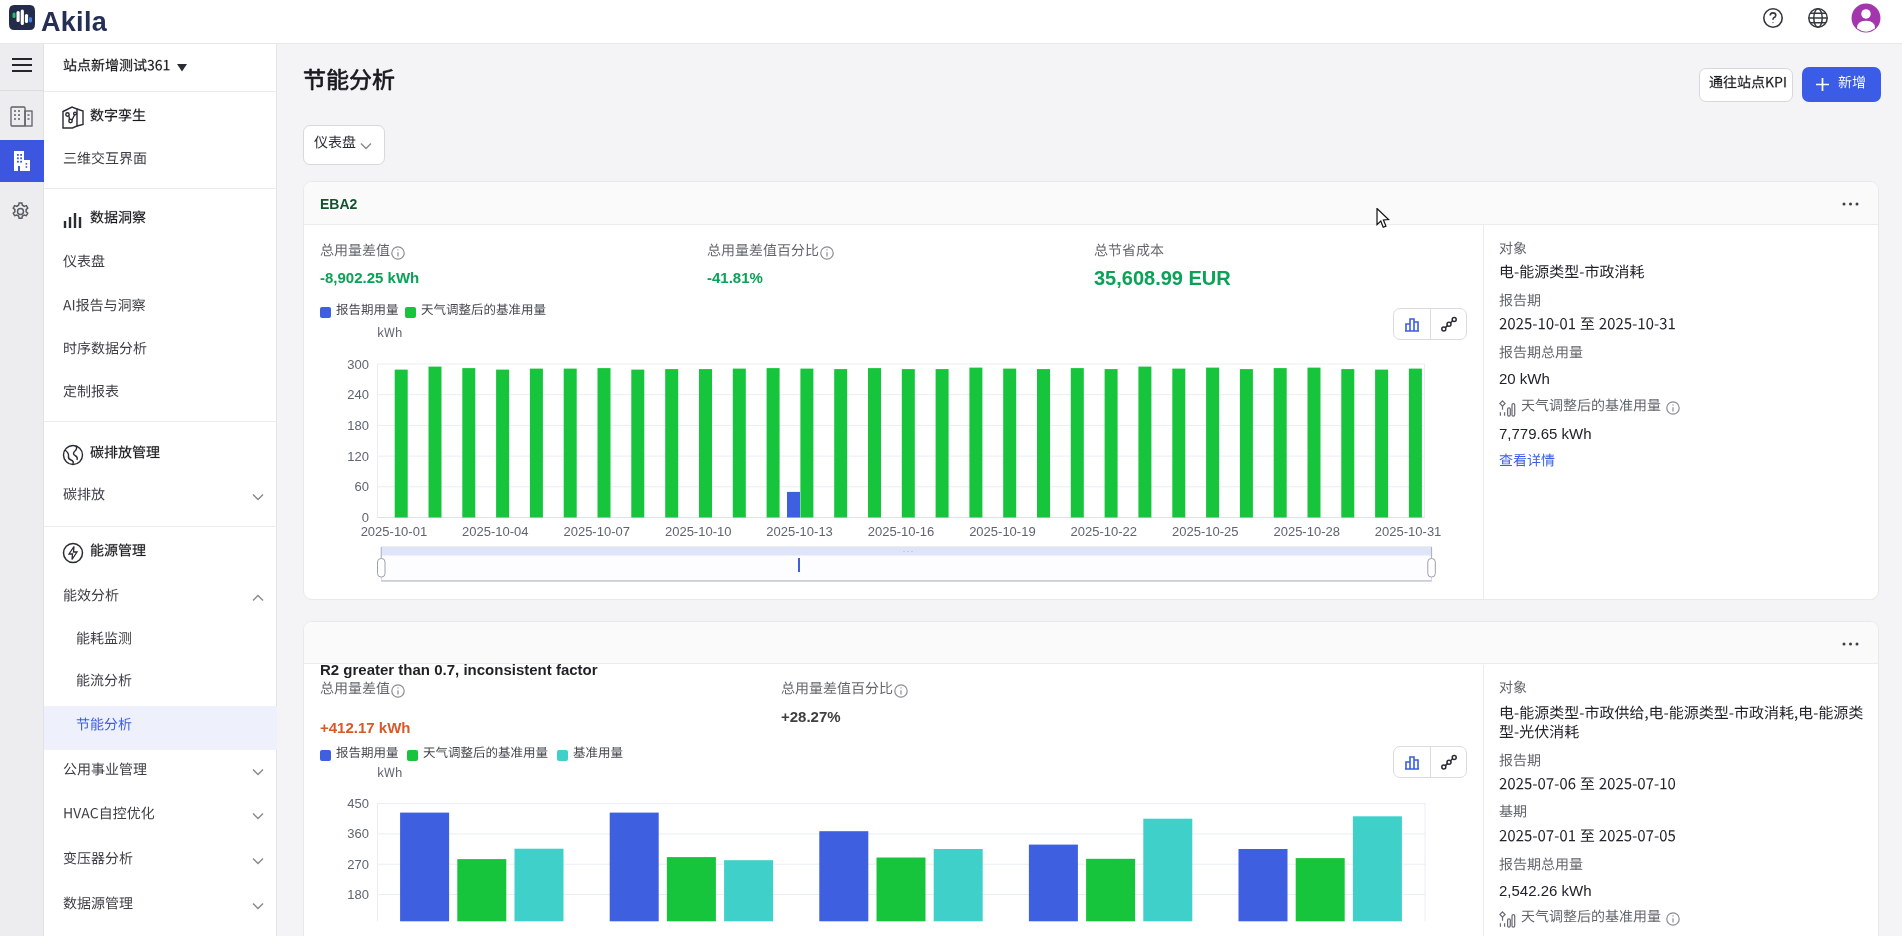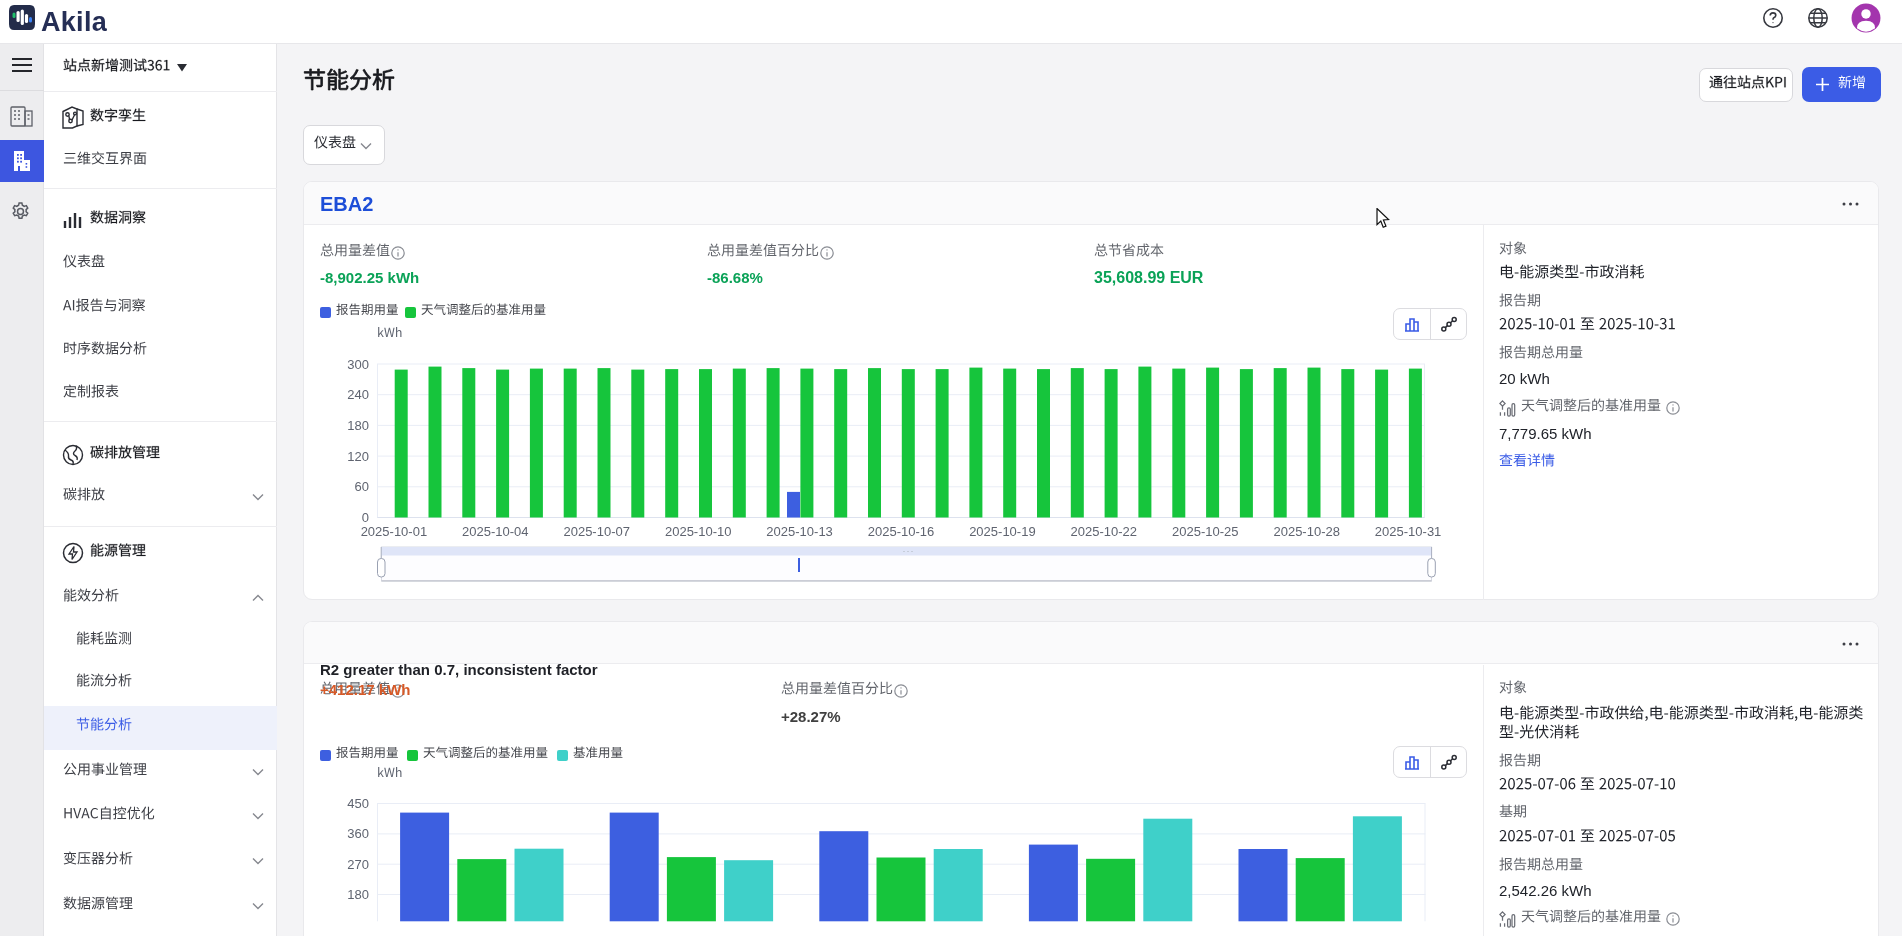--- a/index.html
+++ b/index.html
@@ -477,21 +477,21 @@
 <div class="abs" style="left:1838.0px;top:74.9px">
     <svg width="28" height="18" viewBox="0 0 28 18" style="overflow:visible">
       <g fill="#fff" transform="translate(0,12.32) scale(0.0140,-0.0140)">
         <use href="#u65B0" x="0.0"></use>
         <use href="#u589E" x="1000.0"></use>
       </g>
     </svg>
   </div>
 <div class="abs" style="left:303px;top:181px;width:1576px;height:419px;background:#fff;border:1px solid #e9e9ec;border-radius:9px"></div>
 <div class="abs" style="left:304px;top:182px;width:1574px;height:43px;background:#fafafb;border-bottom:1px solid #ececef;border-radius:8px 8px 0 0"></div>
-<div class="abs" style="left:320.0px;top:192.8px;font-family:'Liberation Sans',sans-serif;font-size:20px;font-weight:400;color:#1d4ed8;line-height:22px;white-space:nowrap"><b>EBA2</b></div>
+<div class="abs" style="left:320.0px;top:192.8px;font-family:'Liberation Sans',sans-serif;font-size:14px;font-weight:400;color:#14532d;line-height:22px;white-space:nowrap"><b>EBA2</b></div>
 <svg class="abs" style="left:1842px;top:202px" width="18" height="4" viewBox="0 0 18 4" fill="#3c3e45">
     <circle cx="2" cy="2" r="1.5"></circle>
     <circle cx="8.5" cy="2" r="1.5"></circle>
     <circle cx="15" cy="2" r="1.5"></circle>
   </svg>
 <div class="abs" style="left:1483px;top:225px;width:1px;height:375px;background:#ececef"></div>
 <div class="abs" style="left:320.0px;top:242.9px">
     <svg width="70" height="18" viewBox="0 0 70 18" style="overflow:visible">
       <g fill="#61646b" transform="translate(0,12.32) scale(0.0140,-0.0140)">
         <use href="#u603B" x="0.0"></use>
@@ -520,33 +520,33 @@
         <use href="#u5206" x="6000.0"></use>
         <use href="#u6BD4" x="7000.0"></use>
       </g>
     </svg>
   </div>
 <svg class="abs" style="left:820.0px;top:246.0px" width="14" height="14" viewBox="0 0 14 14" fill="none" stroke="#8a8d94" stroke-width="1.2">
     <circle cx="7" cy="7" r="6.2"></circle>
     <path d="M7 6.2 V10.4"></path>
     <circle cx="7" cy="3.9" r="0.7" fill="#8a8d94" stroke="none"></circle>
   </svg>
-<div class="abs" style="left:707.0px;top:266.8px;font-family:'Liberation Sans',sans-serif;font-size:15px;font-weight:400;color:#0aa257;line-height:22px;white-space:nowrap"><b>-86.68%</b></div>
+<div class="abs" style="left:707.0px;top:266.8px;font-family:'Liberation Sans',sans-serif;font-size:15px;font-weight:400;color:#0aa257;line-height:22px;white-space:nowrap"><b>-41.81%</b></div>
 <div class="abs" style="left:1094.0px;top:242.9px">
     <svg width="70" height="18" viewBox="0 0 70 18" style="overflow:visible">
       <g fill="#61646b" transform="translate(0,12.32) scale(0.0140,-0.0140)">
         <use href="#u603B" x="0.0"></use>
         <use href="#u8282" x="1000.0"></use>
         <use href="#u7701" x="2000.0"></use>
         <use href="#u6210" x="3000.0"></use>
         <use href="#u672C" x="4000.0"></use>
       </g>
     </svg>
   </div>
-<div class="abs" style="left:1094.0px;top:266.8px;font-family:'Liberation Sans',sans-serif;font-size:16px;font-weight:400;color:#0aa257;line-height:22px;white-space:nowrap"><b>35,608.99 EUR</b></div>
+<div class="abs" style="left:1094.0px;top:266.8px;font-family:'Liberation Sans',sans-serif;font-size:20px;font-weight:400;color:#0aa257;line-height:22px;white-space:nowrap"><b>35,608.99 EUR</b></div>
 <div class="abs" style="left:320px;top:306.5px;width:11px;height:11px;border-radius:2px;background:#3d5fe0"></div>
 <div class="abs" style="left:336.0px;top:303.0px">
     <svg width="62" height="16" viewBox="0 0 62 16" style="overflow:visible">
       <g fill="#45474d" transform="translate(0,11.00) scale(0.0125,-0.0125)">
         <use href="#u62A5" x="0.0"></use>
         <use href="#u544A" x="1000.0"></use>
         <use href="#u671F" x="2000.0"></use>
         <use href="#u7528" x="3000.0"></use>
         <use href="#u91CF" x="4000.0"></use>
       </g>
@@ -791,21 +791,21 @@
         <use href="#u5DEE" x="3000.0"></use>
         <use href="#u503C" x="4000.0"></use>
       </g>
     </svg>
   </div>
 <svg class="abs" style="left:391.0px;top:684.0px" width="14" height="14" viewBox="0 0 14 14" fill="none" stroke="#8a8d94" stroke-width="1.2">
     <circle cx="7" cy="7" r="6.2"></circle>
     <path d="M7 6.2 V10.4"></path>
     <circle cx="7" cy="3.9" r="0.7" fill="#8a8d94" stroke="none"></circle>
   </svg>
-<div class="abs" style="left:320.0px;top:679px;font-family:'Liberation Sans',sans-serif;font-size:15px;font-weight:400;color:#d75a28;line-height:22px;white-space:nowrap"><b>+412.17 kWh</b></div>
+<div class="abs" style="left:320.0px;top:717px;font-family:'Liberation Sans',sans-serif;font-size:15px;font-weight:400;color:#d75a28;line-height:22px;white-space:nowrap"><b>+412.17 kWh</b></div>
 <div class="abs" style="left:781.0px;top:680.9px">
     <svg width="112" height="18" viewBox="0 0 112 18" style="overflow:visible">
       <g fill="#61646b" transform="translate(0,12.32) scale(0.0140,-0.0140)">
         <use href="#u603B" x="0.0"></use>
         <use href="#u7528" x="1000.0"></use>
         <use href="#u91CF" x="2000.0"></use>
         <use href="#u5DEE" x="3000.0"></use>
         <use href="#u503C" x="4000.0"></use>
         <use href="#u767E" x="5000.0"></use>
         <use href="#u5206" x="6000.0"></use>

